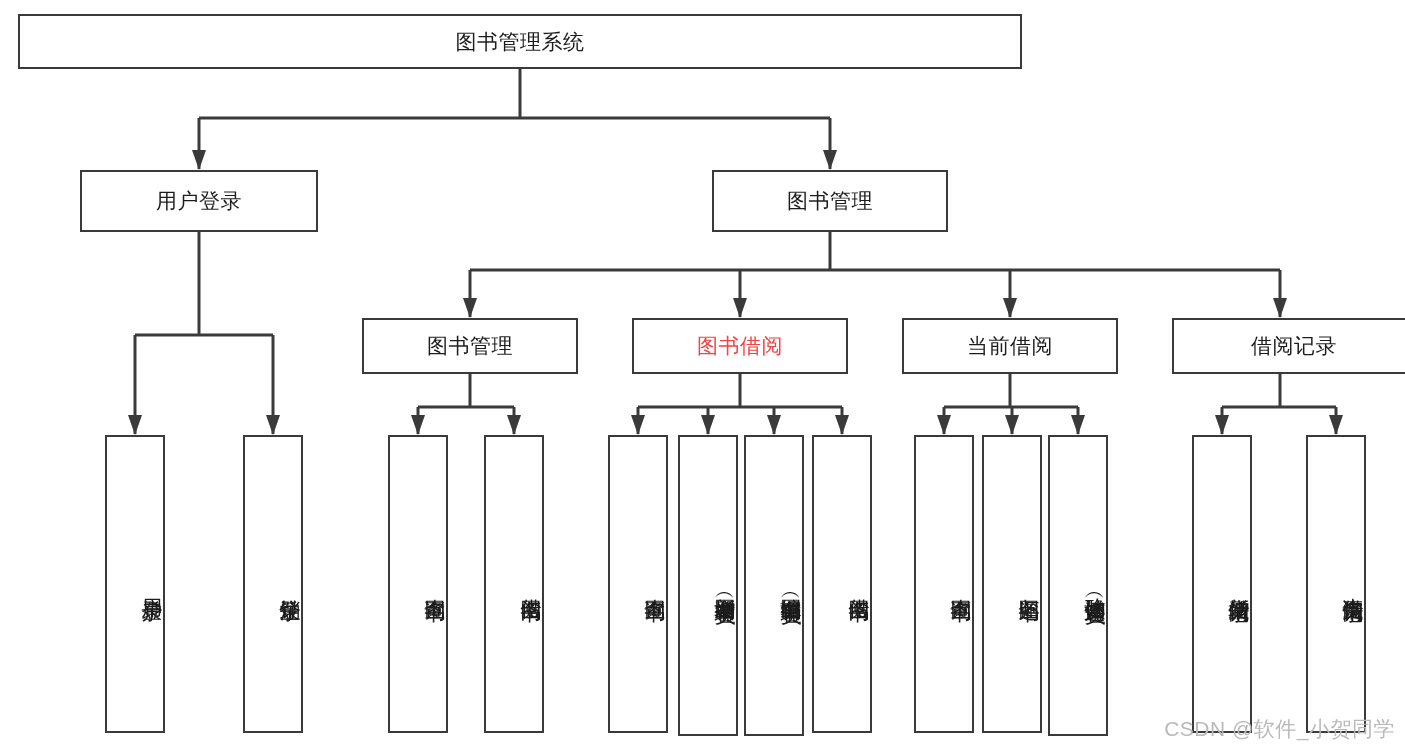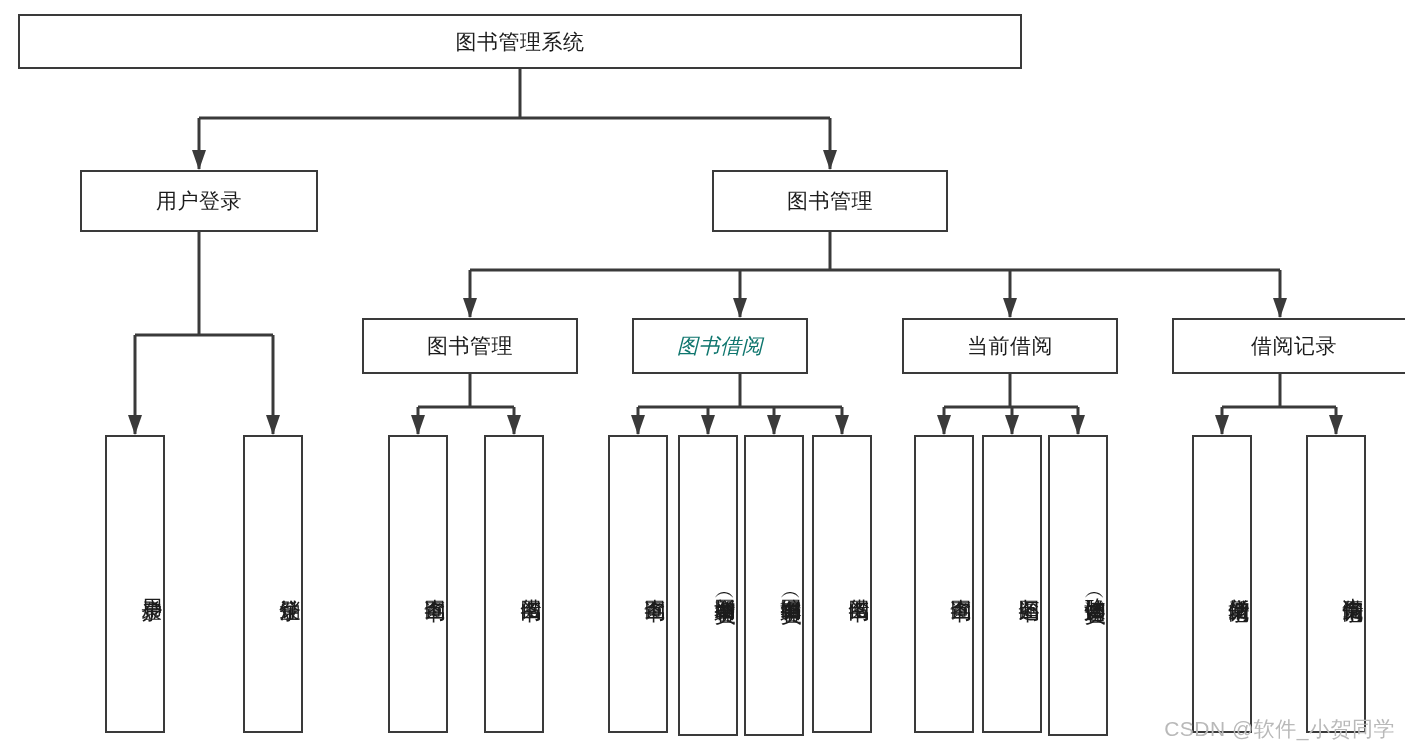--- a/index.html
+++ b/index.html
@@ -130,21 +130,21 @@
       </div>
       <div class="node horiz" style="left: 80px; top: 170px; width: 238px; height: 62px; border-color: rgb(58, 58, 58); color: rgb(28, 28, 28);">
         <span>用户登录</span>
       </div>
       <div class="node horiz" style="left: 712px; top: 170px; width: 236px; height: 62px; border-color: rgb(58, 58, 58); color: rgb(28, 28, 28);">
         <span>图书管理</span>
       </div>
       <div class="node horiz" style="left: 362px; top: 318px; width: 216px; height: 56px; border-color: rgb(58, 58, 58); color: rgb(28, 28, 28);">
         <span>图书管理</span>
       </div>
-      <div class="node horiz" style="left: 632px; top: 318px; width: 176px; height: 56px; border-color: rgb(58, 58, 58); color: #0f766e; font-style: italic;">
+      <div class="node horiz" style="left: 632px; top: 318px; width: 216px; height: 56px; border-color: rgb(58, 58, 58); color: #ef4444;">
         <span>图书借阅</span>
       </div>
       <div class="node horiz" style="left: 902px; top: 318px; width: 216px; height: 56px; border-color: rgb(58, 58, 58); color: rgb(28, 28, 28);">
         <span>当前借阅</span>
       </div>
       <div class="node horiz" style="left: 1172px; top: 318px; width: 244px; height: 56px; border-color: rgb(58, 58, 58); color: rgb(28, 28, 28);">
         <span>借阅记录</span>
       </div>
       <div class="node vert" style="left: 105px; top: 435px; width: 60px; height: 298px; border-color: rgb(58, 58, 58); color: rgb(28, 28, 28);">
         <span>用户登录</span>

